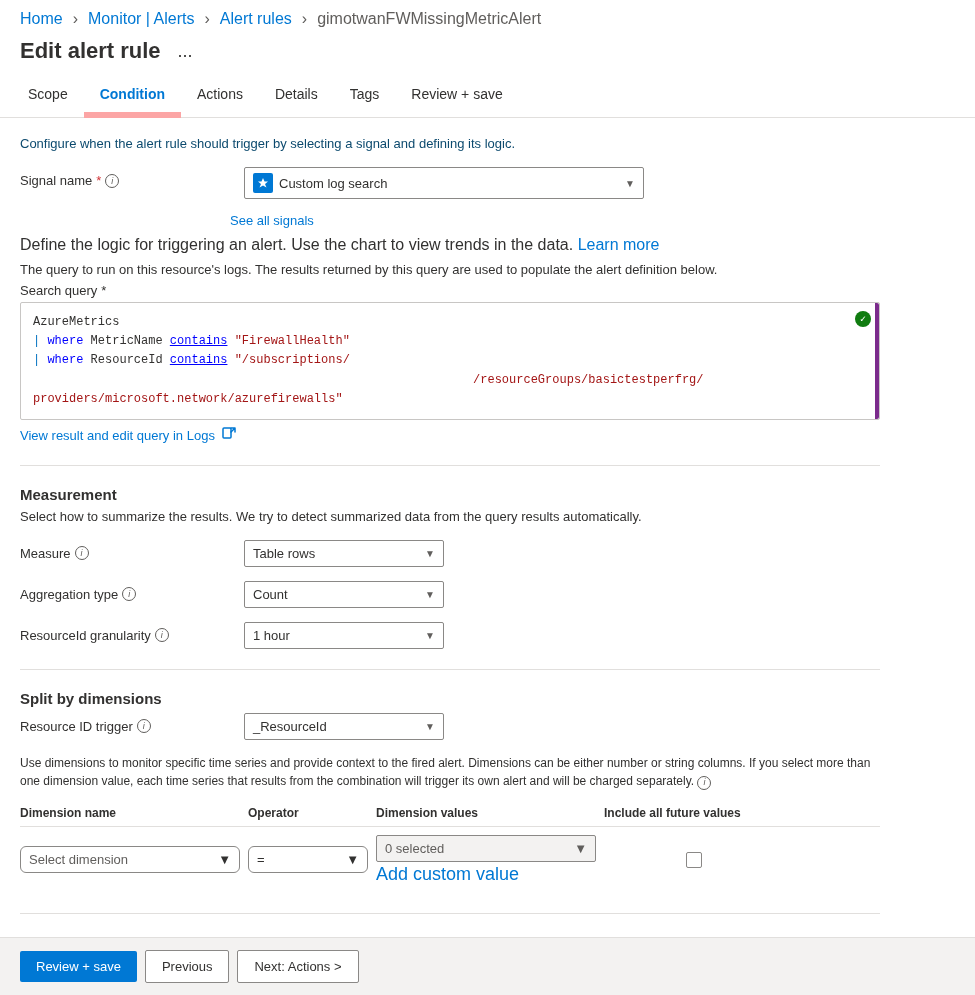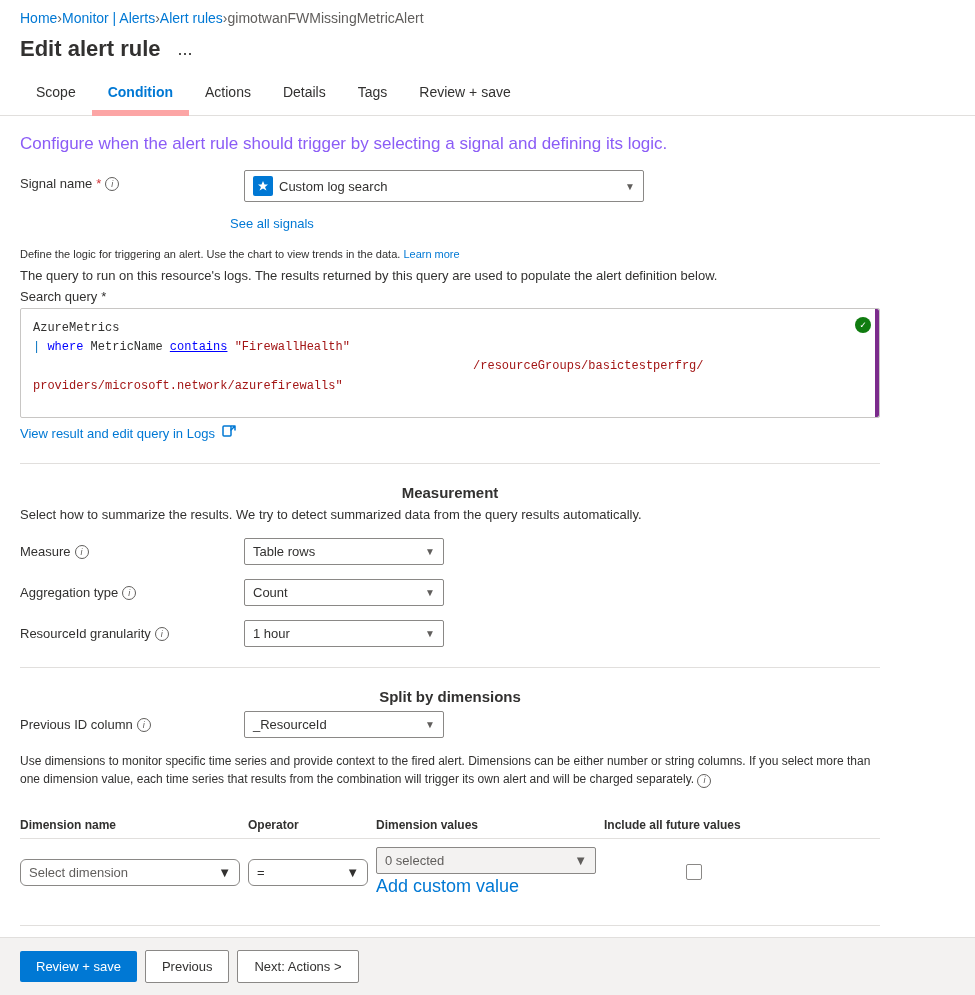--- a/index.html
+++ b/index.html
@@ -7,23 +7,23 @@
       font-family: 'Segoe UI', Arial, sans-serif;
       font-size: 13px;
       color: #323130;
       background: #fff;
       width: 975px;
       min-height: 995px;
     }
     .breadcrumb {
       display: flex;
       align-items: center;
-      gap: 0;
+      gap: 10px;
       padding: 10px 20px 6px;
-      font-size: 14px;
+      font-size: 16px;
       color: #0078d4;
     }
     .breadcrumb span { color: #605e5c; }
     .breadcrumb a { color: #0078d4; text-decoration: none; cursor: pointer; }
     .breadcrumb .sep { color: #605e5c; }
     .page-title-row {
       display: flex;
       align-items: center;
       gap: 10px;
       padding: 4px 20px 12px;
@@ -40,43 +40,43 @@
       cursor: pointer;
       padding: 2px 6px;
       font-size: 18px;
       color: #323130;
       line-height: 1;
     }
     .tabs {
       display: flex;
       gap: 0;
       border-bottom: 1px solid #e1dfdd;
-      padding: 0 20px;
+      padding: 0 12px;
     }
     .tab {
       padding: 10px 16px;
       font-size: 14px;
       cursor: pointer;
       color: #323130;
       border-bottom: 2px solid transparent;
       margin-bottom: -1px;
       text-decoration: none;
     }
     .tab.active {
       color: #0078d4;
       border-bottom: 6px solid #fca5a5;
       font-weight: 600;
     }
     .content {
       padding: 18px 20px;
       max-width: 900px;
     }
     .section-desc {
-      font-size: 17px;
-      color: #8b5cf6;
+      font-size: 13px;
+      color: #0c4a6e;
       margin-bottom: 16px;
     }
     .field-row {
       display: flex;
       align-items: flex-start;
       margin-bottom: 14px;
       gap: 24px;
     }
     .field-label {
       font-size: 13px;
@@ -134,24 +134,24 @@
     .see-all-link {
       color: #0078d4;
       font-size: 13px;
       cursor: pointer;
       text-decoration: none;
       display: block;
       margin-top: 4px;
       margin-left: 210px;
     }
     .define-desc {
-      font-size: 11px;
+      font-size: 16px;
       color: #323130;
       margin-bottom: 8px;
-      margin-top: 17px;
+      margin-top: 8px;
     }
     .define-desc a { color: #0078d4; text-decoration: none; }
     .query-row {
       font-size: 13px;
       color: #323130;
       margin-bottom: 6px;
     }
     .query-label {
       font-size: 13px;
       color: #323130;
@@ -209,37 +209,36 @@
       margin-top: 6px;
       margin-bottom: 20px;
       text-decoration: none;
     }
     .section-title {
       font-size: 15px;
       font-weight: 600;
       color: #323130;
       margin-bottom: 6px;
       margin-top: 6px;
-      text-align: center;
     }
     .section-subdesc {
       font-size: 13px;
       color: #323130;
       margin-bottom: 16px;
     }
     .small-dropdown {
       min-width: 200px;
       width: 200px;
     }
     .split-section {
       margin-top: 20px;
     }
     .dimensions-table {
       width: 100%;
-      margin-top: 24px;
+      margin-top: 10px;
     }
     .dimensions-header {
       display: grid;
       grid-template-columns: 220px 120px 220px 180px;
       gap: 8px;
       padding: 6px 0;
       font-size: 12px;
       font-weight: 600;
       color: #323130;
       border-bottom: 1px solid #e1dfdd;
@@ -425,20 +424,23 @@
     <div class="query-box">
       <div class="valid-indicator">✓</div>
       <div class="purple-bar"></div>
       <div class="kql-line">
         <span style="color:#323130;">AzureMetrics</span>
       </div>
       <div class="kql-line">
         <span style="color:#0070c0;">| </span><span class="kql-keyword">where</span><span> MetricName </span><span class="kql-underline">contains</span><span> </span><span class="kql-string">"FirewallHealth"</span>
       </div>
       <div class="kql-line">
+        <span style="color:#0070c0;">| </span><span class="kql-keyword">where</span><span> ResourceId </span><span class="kql-underline">contains</span><span> </span><span class="kql-string">"/subscriptions/</span>
+      </div>
+      <div class="kql-line">
         <span style="margin-left:80px;"></span><span class="kql-path">&nbsp;&nbsp;&nbsp;&nbsp;&nbsp;&nbsp;&nbsp;&nbsp;&nbsp;&nbsp;&nbsp;&nbsp;&nbsp;&nbsp;&nbsp;&nbsp;&nbsp;&nbsp;&nbsp;&nbsp;&nbsp;&nbsp;&nbsp;&nbsp;&nbsp;&nbsp;&nbsp;&nbsp;&nbsp;&nbsp;&nbsp;&nbsp;&nbsp;&nbsp;&nbsp;&nbsp;&nbsp;&nbsp;&nbsp;&nbsp;&nbsp;&nbsp;&nbsp;&nbsp;&nbsp;&nbsp;&nbsp;&nbsp;&nbsp;&nbsp;/resourceGroups/basictestperfrg/</span>
       </div>
       <div class="kql-line">
         <span class="kql-string">providers/microsoft.network/azurefirewalls"</span>
       </div>
     </div>
 
     <a class="view-result-link">
       <span>View result and edit query in Logs</span>
       <span>
@@ -487,21 +489,21 @@
       </div>
     </div>
 
     <hr class="divider">
 
     <div class="split-section">
       <h2 class="section-title">Split by dimensions</h2>
 
       <div class="field-row">
         <div class="field-label">
-          <span>Previous ID column</span>
+          <span>Resource ID trigger</span>
           <span class="info-icon">i</span>
         </div>
         <div class="dropdown-field small-dropdown">
           <span class="dd-text">_ResourceId</span>
           <span class="chevron">▼</span>
         </div>
       </div>
 
       <p class="split-desc-long">
         <span>Use dimensions to monitor specific time series and provide context to the fired alert. Dimensions can be either number or string columns. If you select more than one dimension value, each time series that results from the combination will trigger its own alert and will be charged separately.</span>

